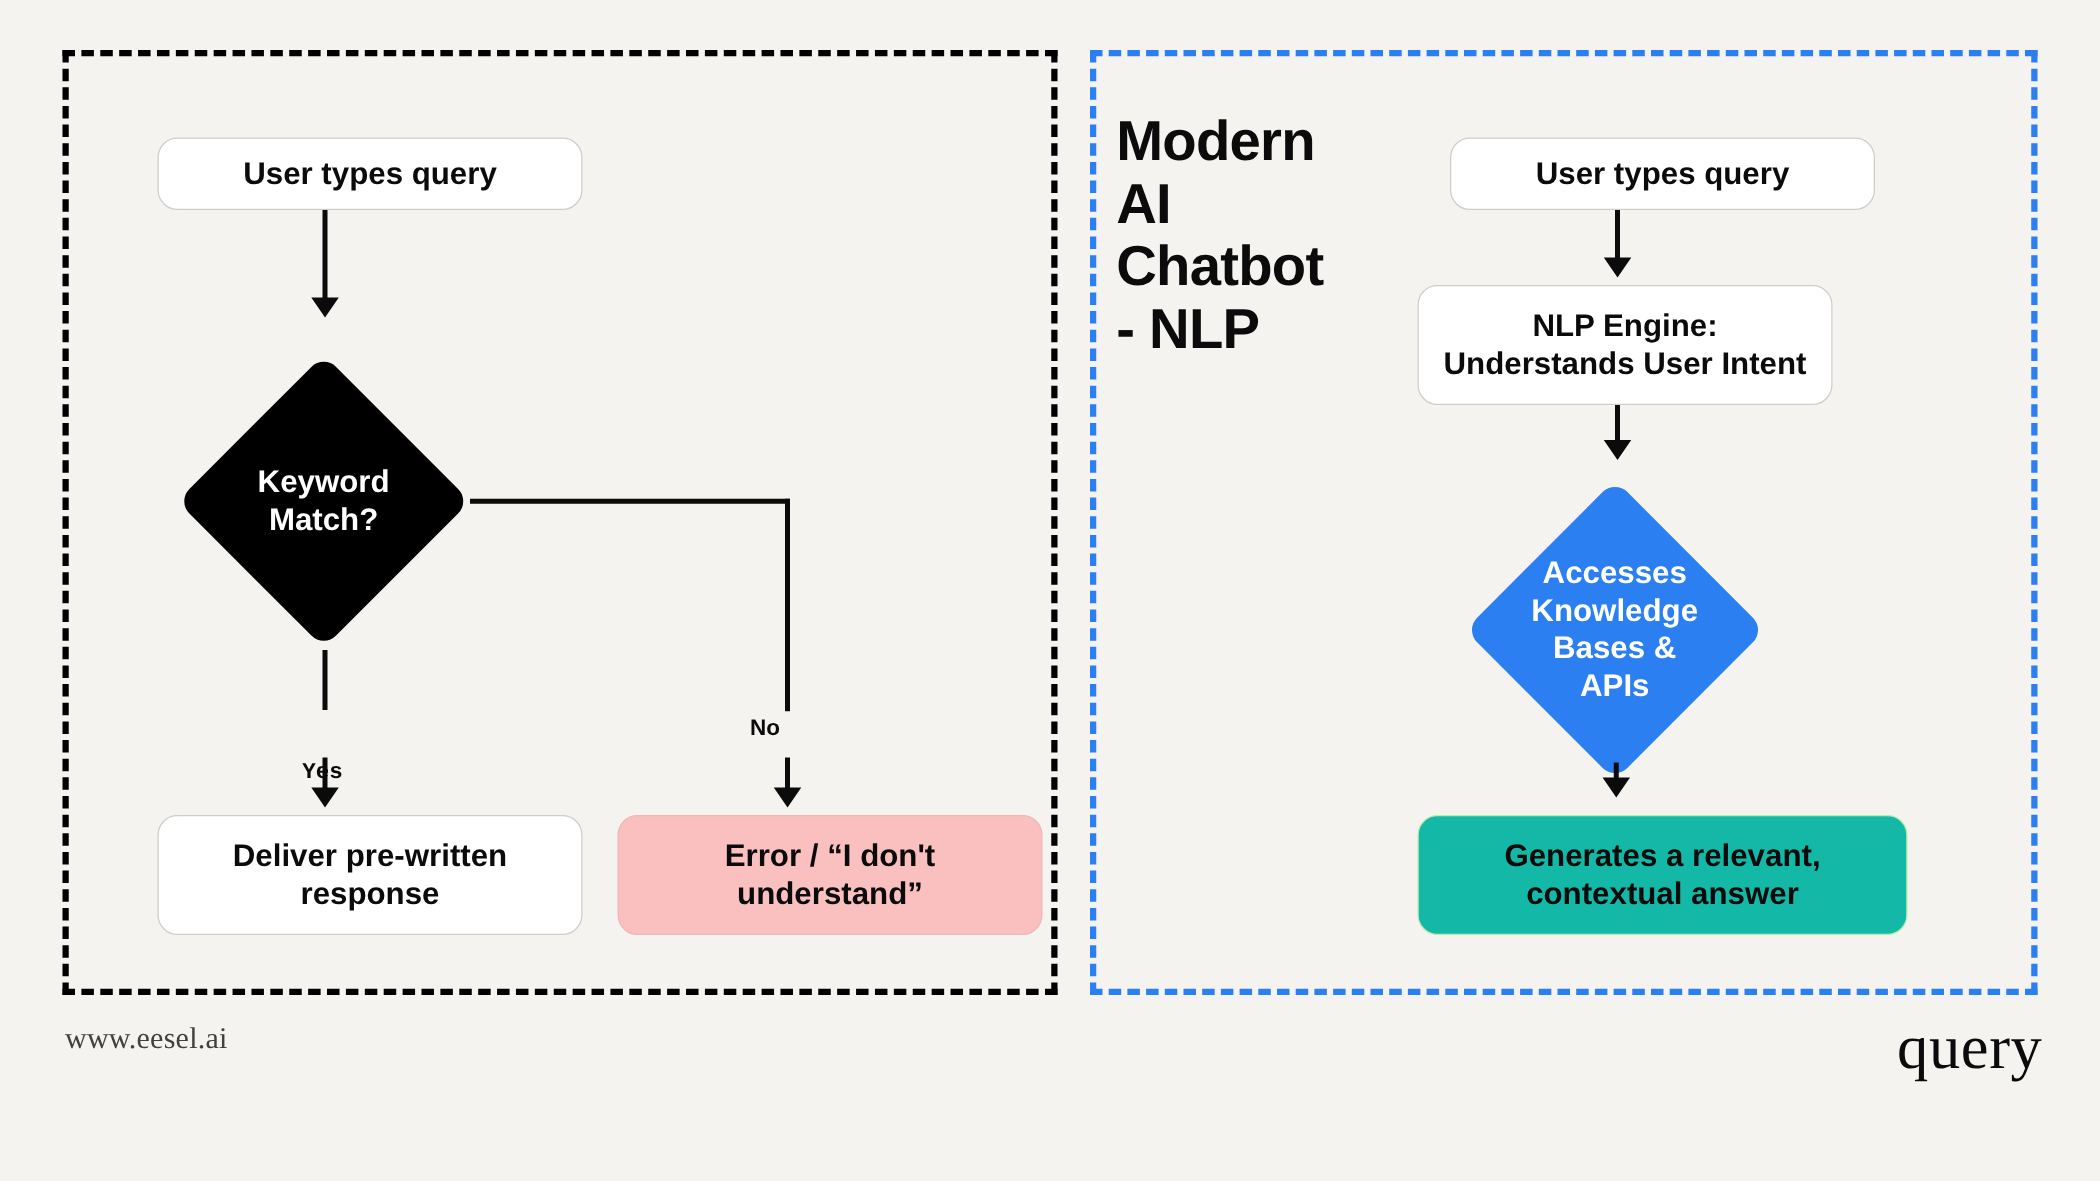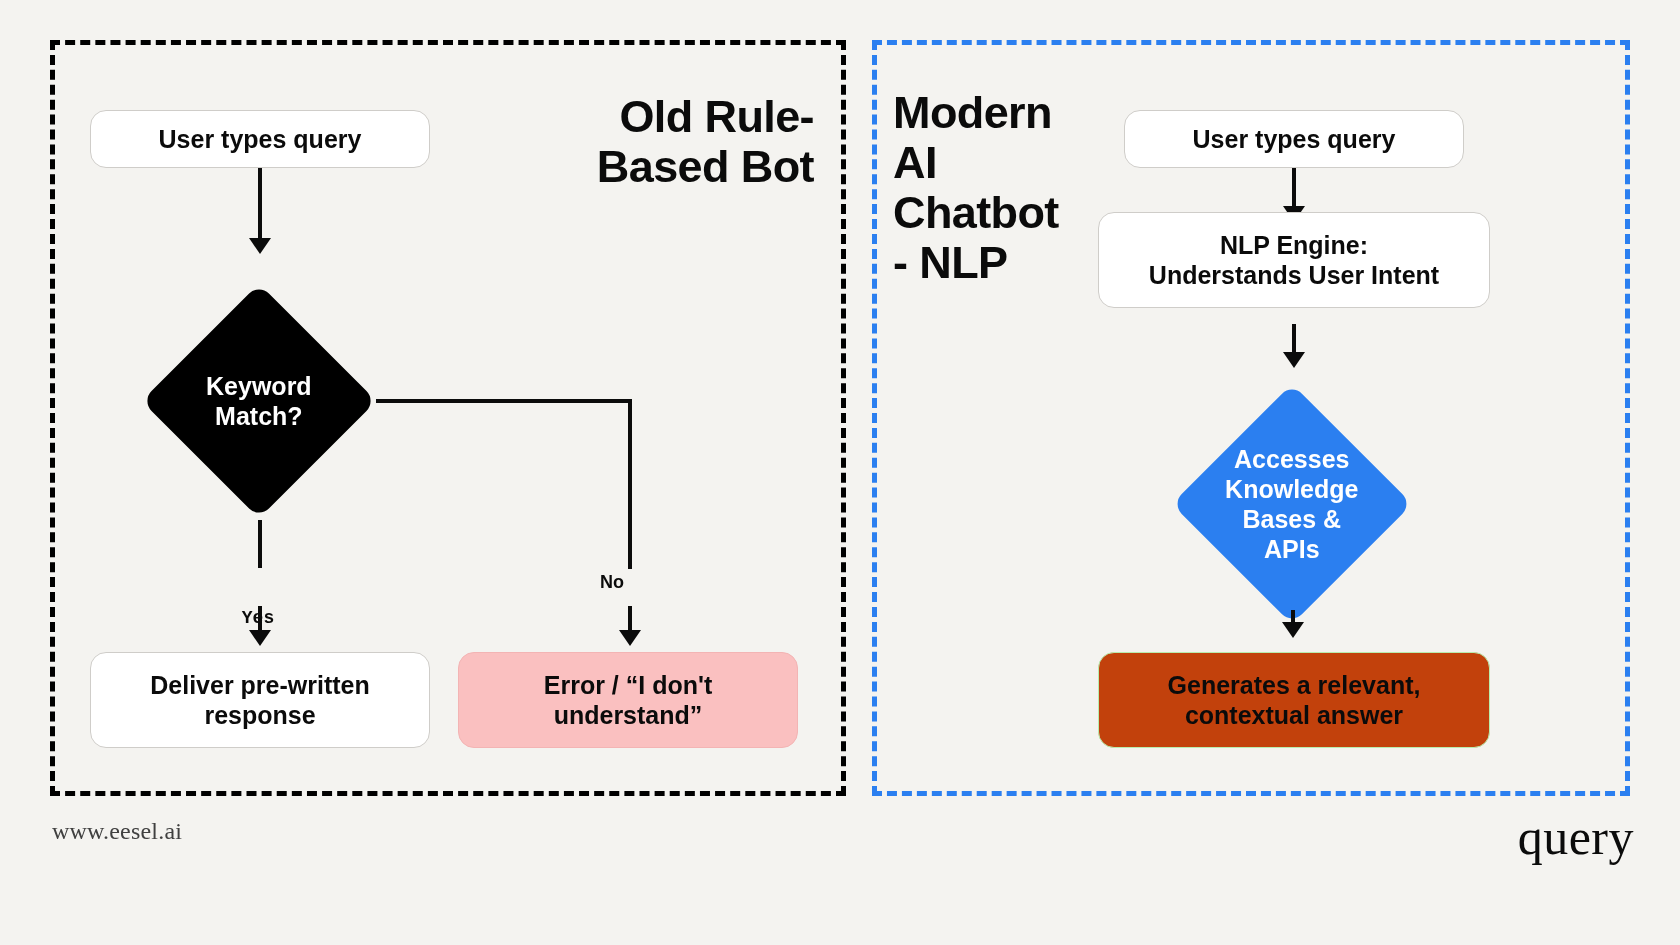--- a/index.html
+++ b/index.html
@@ -73,33 +73,34 @@
     position: absolute;
     box-sizing: border-box;
     display: flex;
     align-items: center;
     justify-content: center;
     text-align: center;
     font-weight: 700;
     color: #0b0b0b;
     line-height: 1.22;
     white-space: pre-line;
+    margin-left: 36px;
   }
   .node-rounded {
     border-radius: 16px;
     border: 1px solid #cfcdc9;
     background: #ffffff;
     font-size: 25px;
   }
   .node-pink {
     background: #fac0c0;
     border-color: #f3b4b4;
   }
   .node-green {
-    background: #c2410c;
+    background: #14b8a6;
     border-color: #b9ecae;
   }
 
   
   .diamond {
     position: absolute;
     display: flex;
     align-items: center;
     justify-content: center;
     text-align: center;
@@ -163,22 +164,20 @@
     letter-spacing: 0.5px;
   }
 </style>
 </head>
 <body>
 
 <div id="canvas">
 
   <div class="panel panel-left"></div>
 
-  <div class="panel-title title-left">Old Rule-
-Based Bot</div>
 
   <div class="node node-rounded" style="left:90px; top:110px; width:340px; height:58px;">User types query</div>
 
   <div class="conn conn-v" style="left:258px; top:168px; height:72px;"></div>
   <div class="arrowhead" style="left:249px; top:238px;"></div>
 
   <div class="diamond diamond-black" style="left:176px; top:318px; width:166px; height:166px; font-size:25px;">
     <span>Keyword
 Match?</span>
   </div>
@@ -202,21 +201,21 @@
 
   <div class="panel panel-right"></div>
 
   <div class="panel-title title-right">Modern AI Chatbot - NLP</div>
 
   <div class="node node-rounded" style="left:1124px; top:110px; width:340px; height:58px;">User types query</div>
 
   <div class="conn conn-v" style="left:1292px; top:168px; height:42px;"></div>
   <div class="arrowhead" style="left:1283px; top:206px;"></div>
 
-  <div class="node node-rounded" style="left:1098px; top:212px; width:392px; height:96px;">NLP Engine:
+  <div class="node node-rounded" style="left:1098px; top:228px; width:332px; height:96px;">NLP Engine:
 Understands User Intent</div>
 
   <div class="conn conn-v" style="left:1292px; top:324px; height:34px;"></div>
   <div class="arrowhead" style="left:1283px; top:352px;"></div>
 
   <div class="diamond diamond-blue" style="left:1207px; top:419px; width:170px; height:170px; font-size:25px;
               transform: rotate(45deg) scale(1.0,1.0);">
     <span>Accesses
 Knowledge
 Bases &amp;

